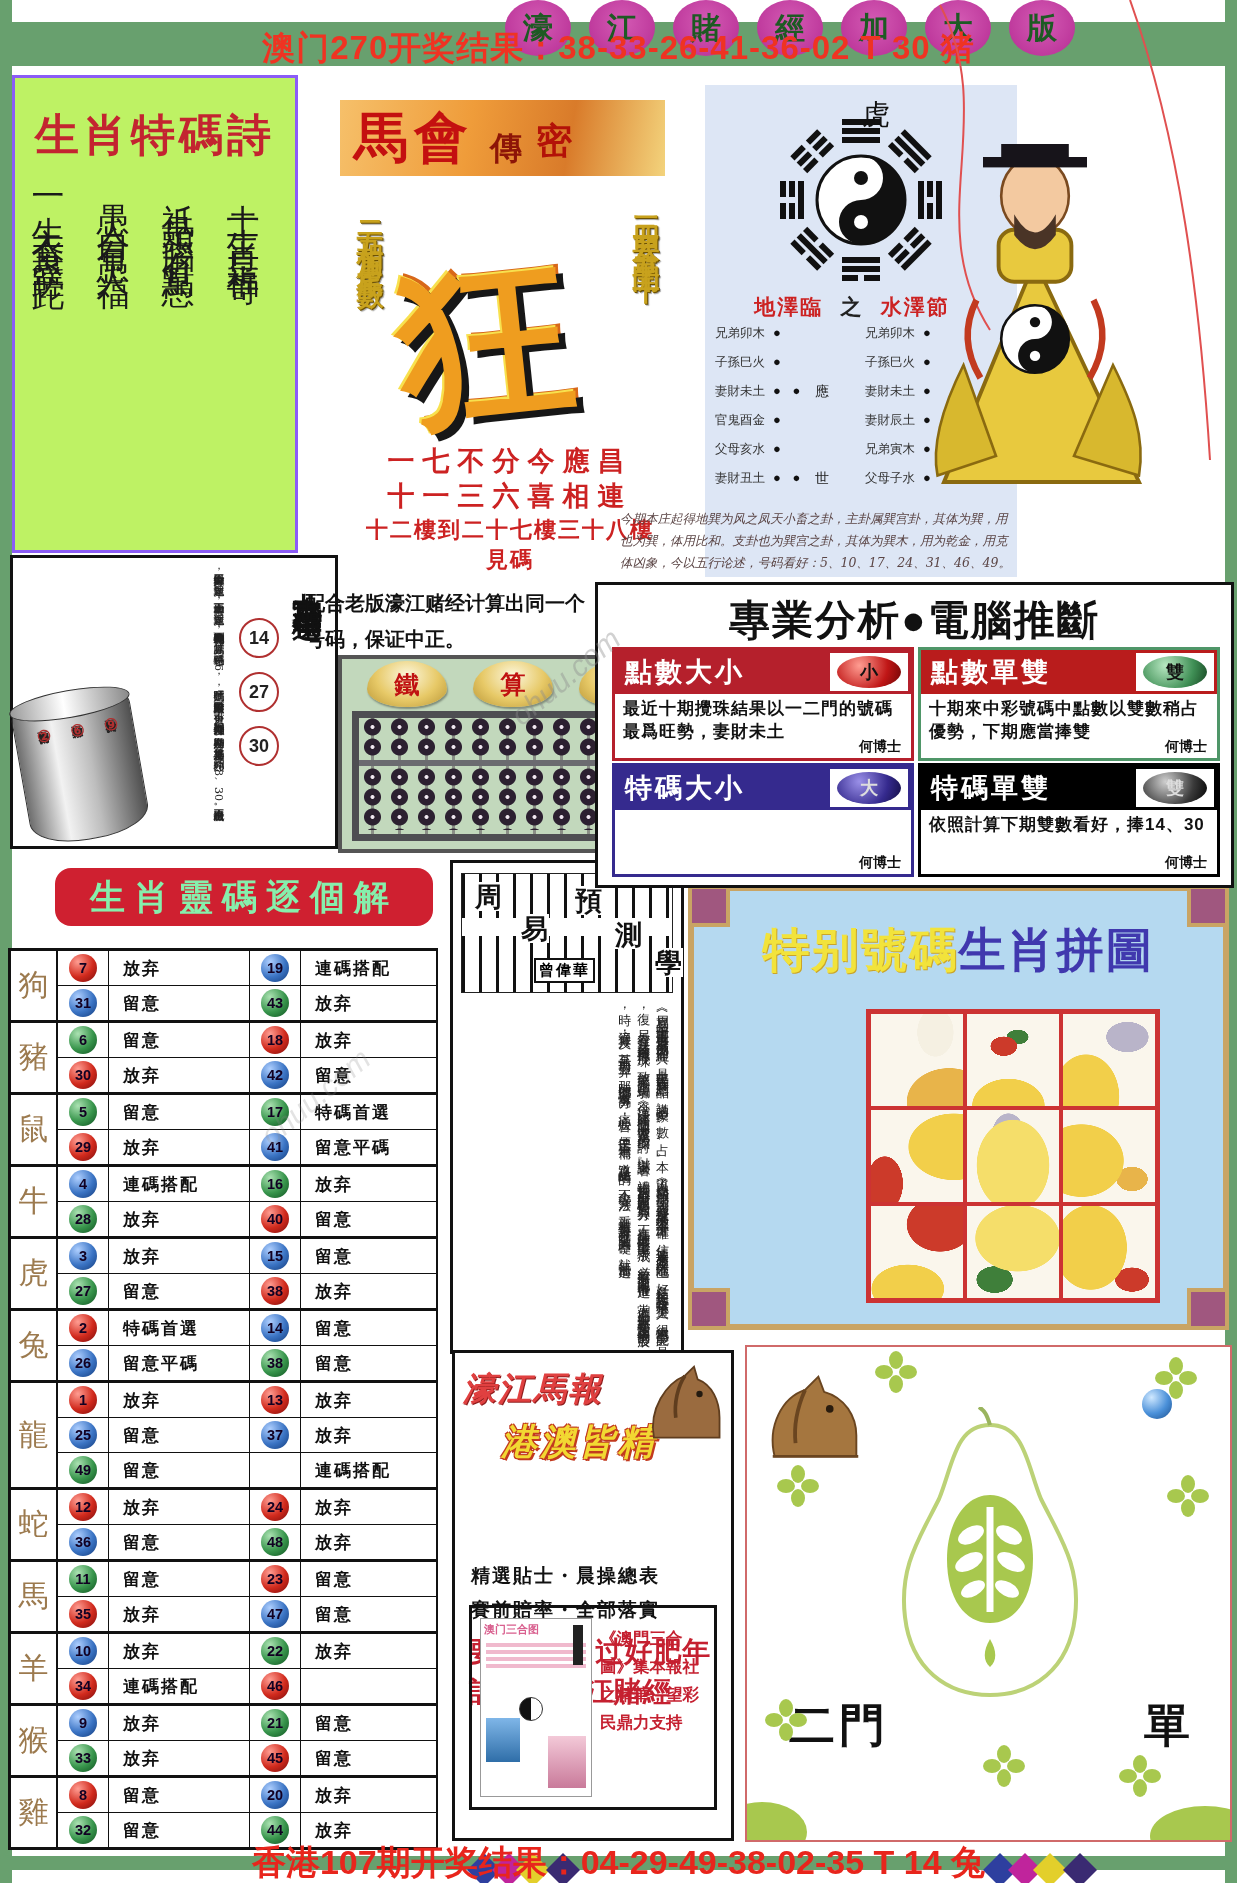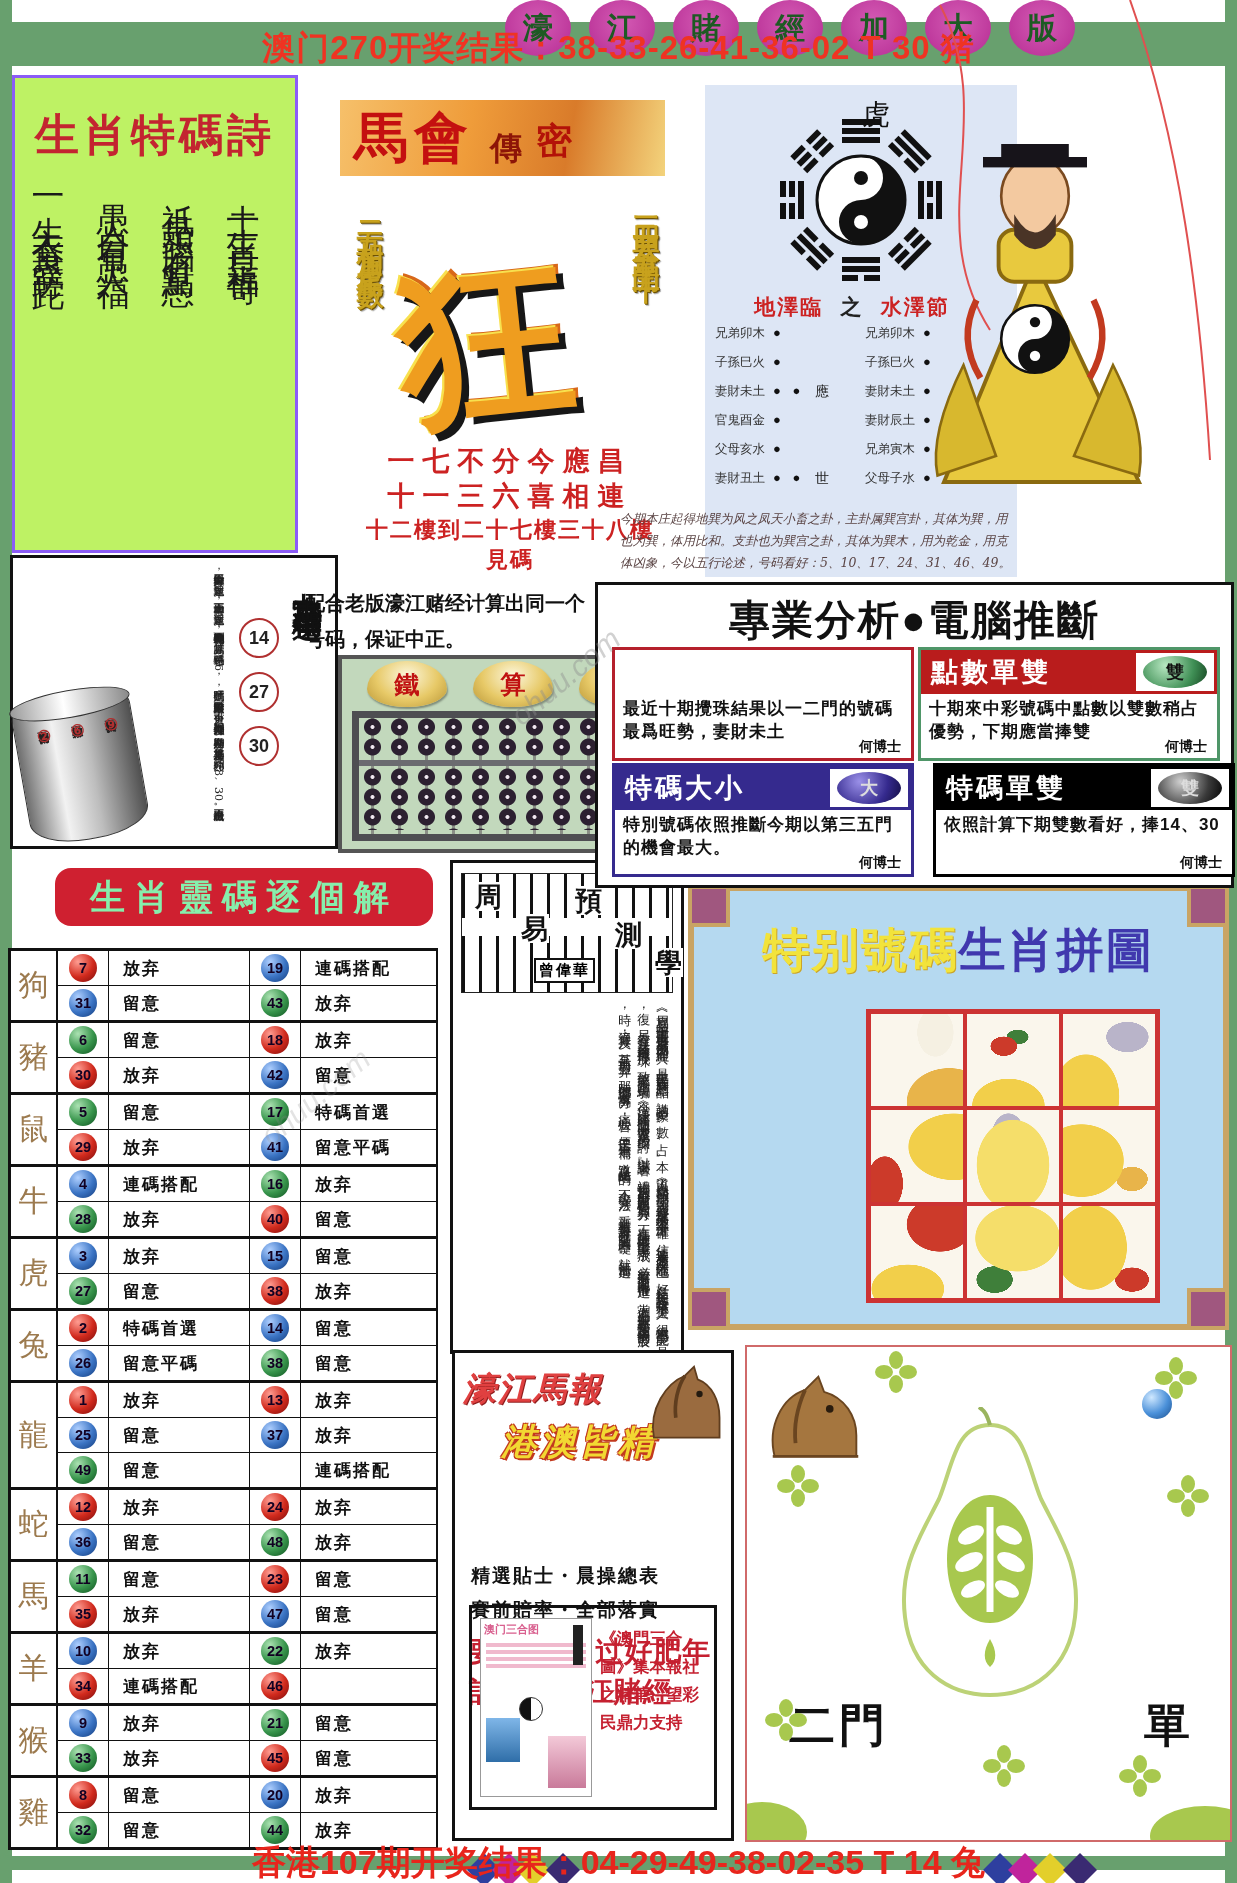--- a/index.html
+++ b/index.html
@@ -459,44 +459,49 @@
     <circle cx="100" cy="167" r="4" fill="#111"></circle>
     <circle cx="100" cy="193" r="4" fill="#fff"></circle>
     <path d="M55,150 Q40,180 58,210" stroke="#c23a1f" stroke-width="5" fill="none"></path>
     <path d="M145,150 Q160,180 142,210" stroke="#c23a1f" stroke-width="5" fill="none"></path>
   </svg>
 
   <div id="analysis-panel" class="abs">
     <div id="analysis-title">專業分析●電腦推斷</div>
     <div id="analysis-boxes">
         <div class="abox" style="left: 14px; top: 62px; border: 3px solid rgb(181, 32, 44);">
+          <div class="ahead" style="background: rgb(181, 32, 44);">
+            <span class="atitle">點數大小</span>
+            <div class="abadge-wrap">
+              <div class="abadge" style="background: radial-gradient(circle at 35% 30%, rgb(255, 157, 146), rgb(192, 22, 22) 60%, rgb(106, 5, 5));">小</div>
+            </div>
+          </div>
           <div class="atext">最近十期攪珠結果以一二門的號碼最爲旺勢，妻財未土</div>
           <div class="asign">何博士</div>
         </div>
         <div class="abox" style="left: 320px; top: 62px; border: 3px solid rgb(79, 150, 104);">
           <div class="ahead" style="background: #b91c1c;">
             <span class="atitle">點數單雙</span>
             <div class="abadge-wrap">
               <div class="abadge" style="background: radial-gradient(circle at 35% 30%, rgb(184, 232, 194), rgb(63, 143, 85) 60%, rgb(20, 66, 31));">雙</div>
             </div>
           </div>
           <div class="atext">十期來中彩號碼中點數以雙數稍占優勢，下期應當捧雙</div>
           <div class="asign">何博士</div>
         </div>
         <div class="abox" style="left: 14px; top: 178px; border: 3px solid rgb(53, 42, 142);">
           <div class="ahead" style="background: rgb(53, 42, 142);">
             <span class="atitle">特碼大小</span>
             <div class="abadge-wrap">
               <div class="abadge" style="background: radial-gradient(circle at 35% 30%, rgb(154, 144, 232), rgb(53, 42, 142) 60%, rgb(18, 12, 64)); color: rgb(221, 221, 221);">大</div>
             </div>
           </div>
-          <div class="atext">特別號碼依照推斷今期以第三五門的機會最大。</div>
           <div class="asign">何博士</div>
         </div>
-        <div class="abox" style="left: 320px; top: 178px; border: 3px solid rgb(0, 0, 0); margin-left: 15px;">
+        <div class="abox" style="left: 320px; top: 178px; border: 3px solid rgb(0, 0, 0);">
           <div class="ahead" style="background: rgb(0, 0, 0);">
             <span class="atitle">特碼單雙</span>
             <div class="abadge-wrap">
               <div class="abadge" style="background: radial-gradient(circle at 35% 30%, rgb(207, 207, 207), rgb(58, 58, 58) 60%, rgb(0, 0, 0)); color: rgb(221, 221, 221);">雙</div>
             </div>
           </div>
           <div class="atext">依照計算下期雙數看好，捧14、30</div>
           <div class="asign">何博士</div>
         </div>
       </div>

